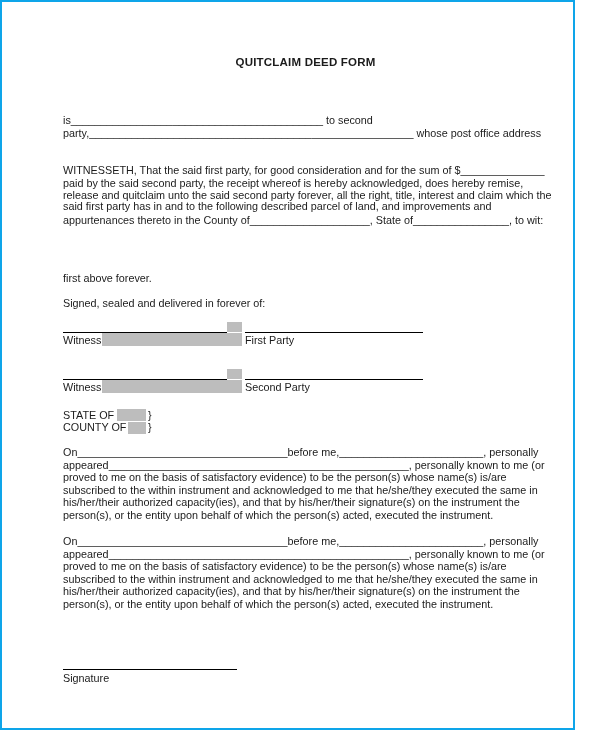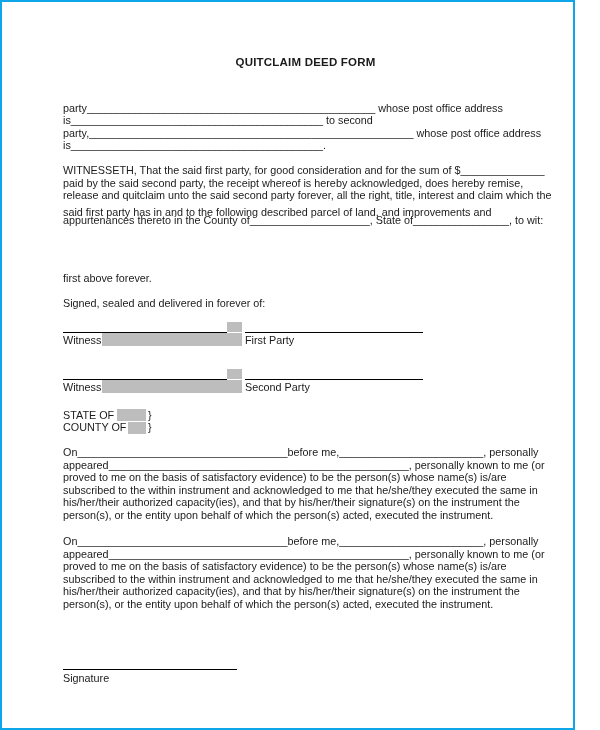--- a/index.html
+++ b/index.html
@@ -44,29 +44,27 @@
     background: #bdbdbd;
   }
 </style>
 </head>
 <body>
 
 <div class="page">
 
   <div class="title">QUITCLAIM DEED FORM</div>
 
-  <div class="ln" style="top:99.5px">party________________________________________________ whose post office address</div>
   <div class="ln" style="top:112px">is__________________________________________ to second</div>
   <div class="ln" style="top:124.5px">party,______________________________________________________ whose post office address</div>
-  <div class="ln" style="top:137px">is__________________________________________.</div>
 
   <div class="ln" style="top:162px">WITNESSETH, That the said first party, for good consideration and for the sum of $______________</div>
   <div class="ln" style="top:174.5px">paid by the said second party, the receipt whereof is hereby acknowledged, does hereby remise,</div>
   <div class="ln" style="top:187px">release and quitclaim unto the said second party forever, all the right, title, interest and claim which the</div>
-  <div class="ln" style="top:204px">said first party has in and to the following described parcel of land, and improvements and</div>
+  <div class="ln" style="top:198px">said first party has in and to the following described parcel of land, and improvements and</div>
   <div class="ln" style="top:212px">appurtenances thereto in the County of____________________, State of________________, to wit:</div>
 
   <div class="ln" style="top:269.5px">first above forever.</div>
 
   <div class="ln" style="top:294.5px">Signed, sealed and delivered in forever of:</div>
 
   <div class="sigline" style="left:61px; top:330px; width:164px"></div>
   <div class="sigline" style="left:243px; top:330px; width:178px"></div>
   <div class="redact" style="left:225px; top:320px; width:15px; height:10px"></div>
   <div class="redact" style="left:100px; top:331px; width:140px; height:13px"></div>

